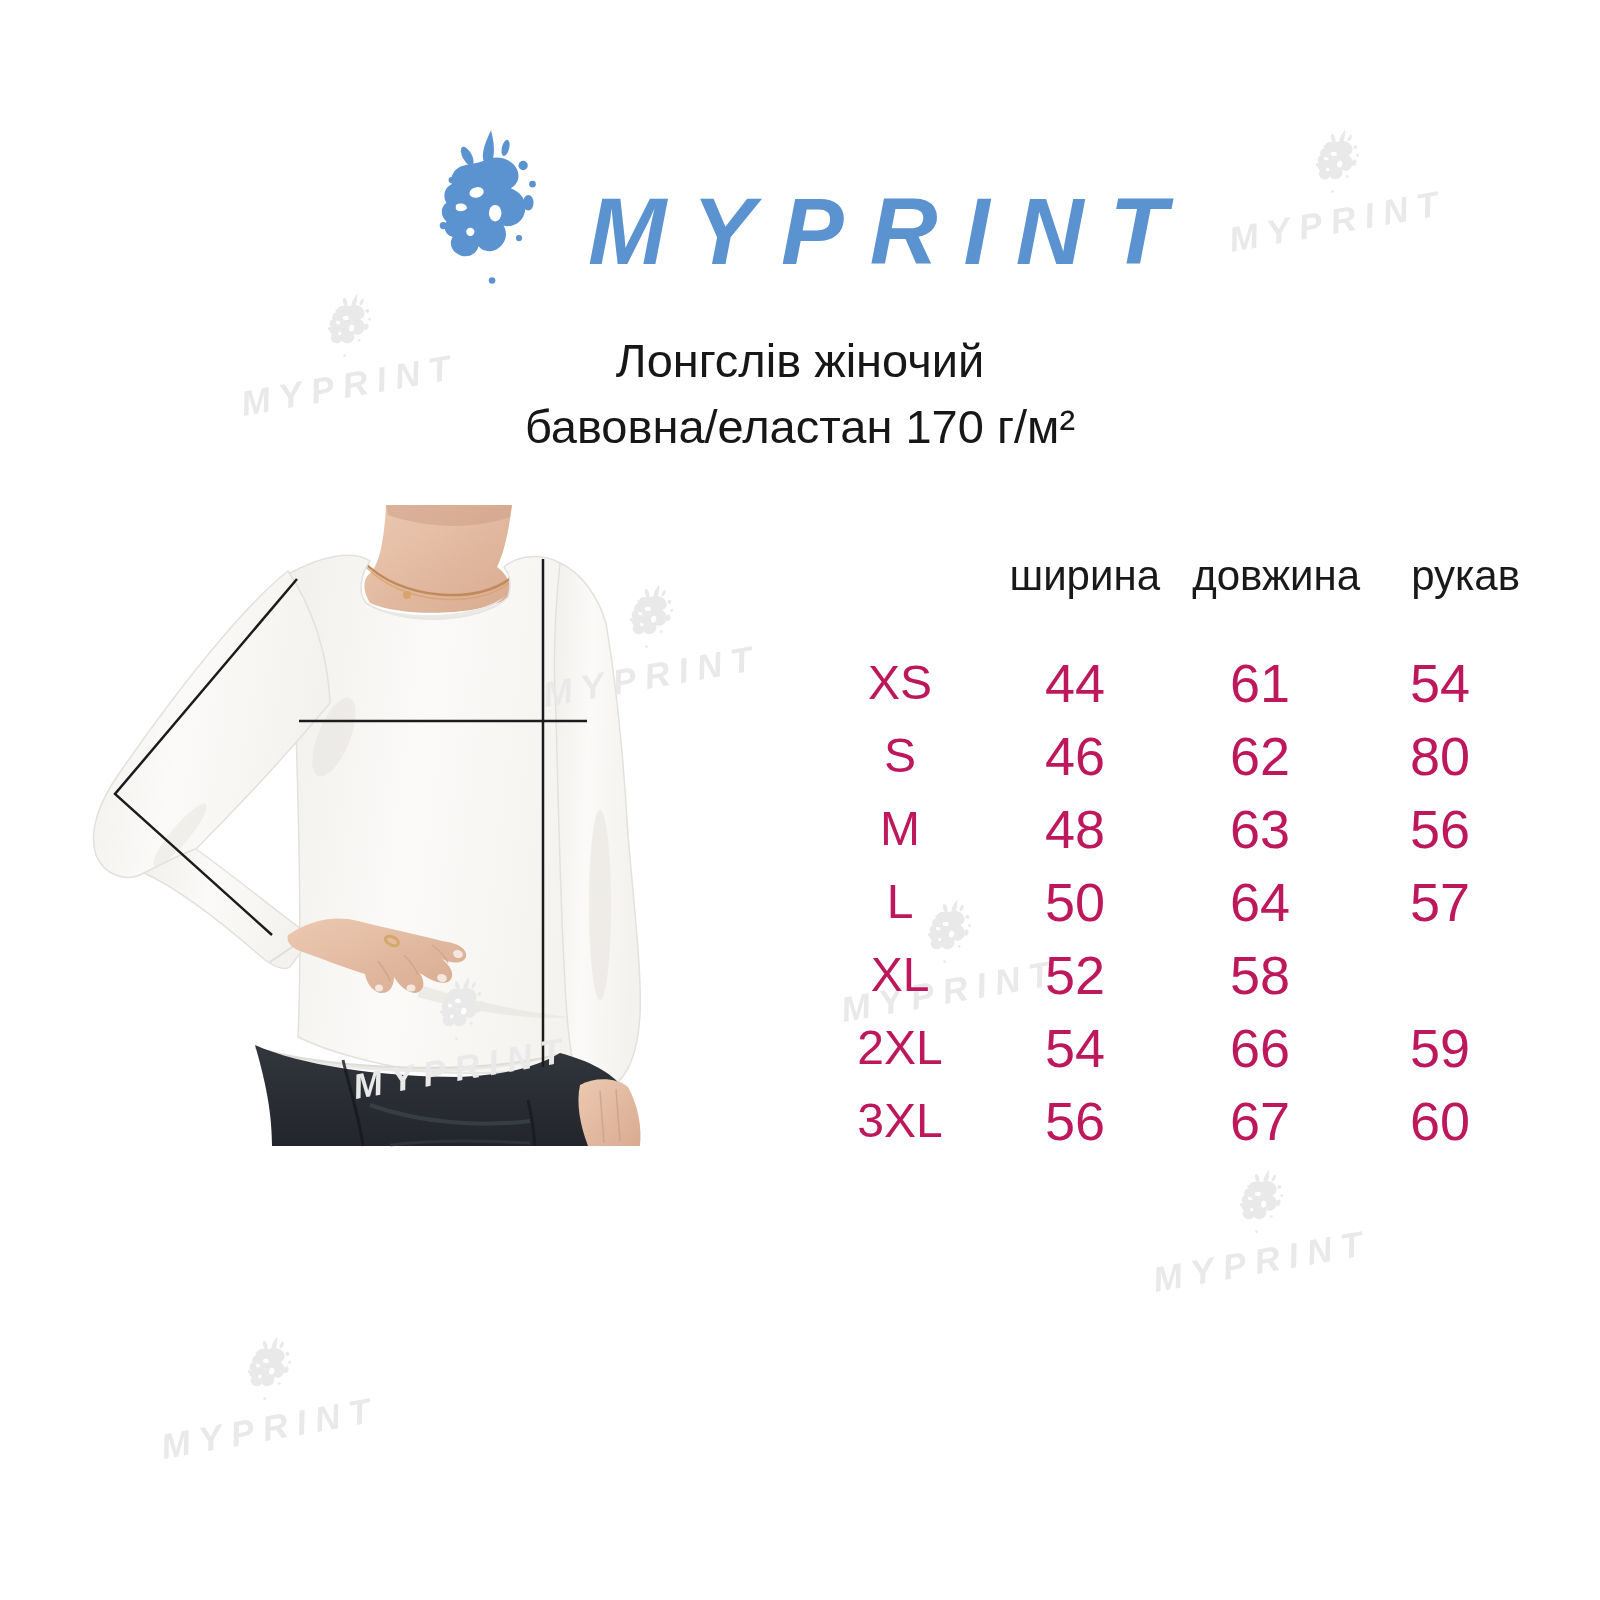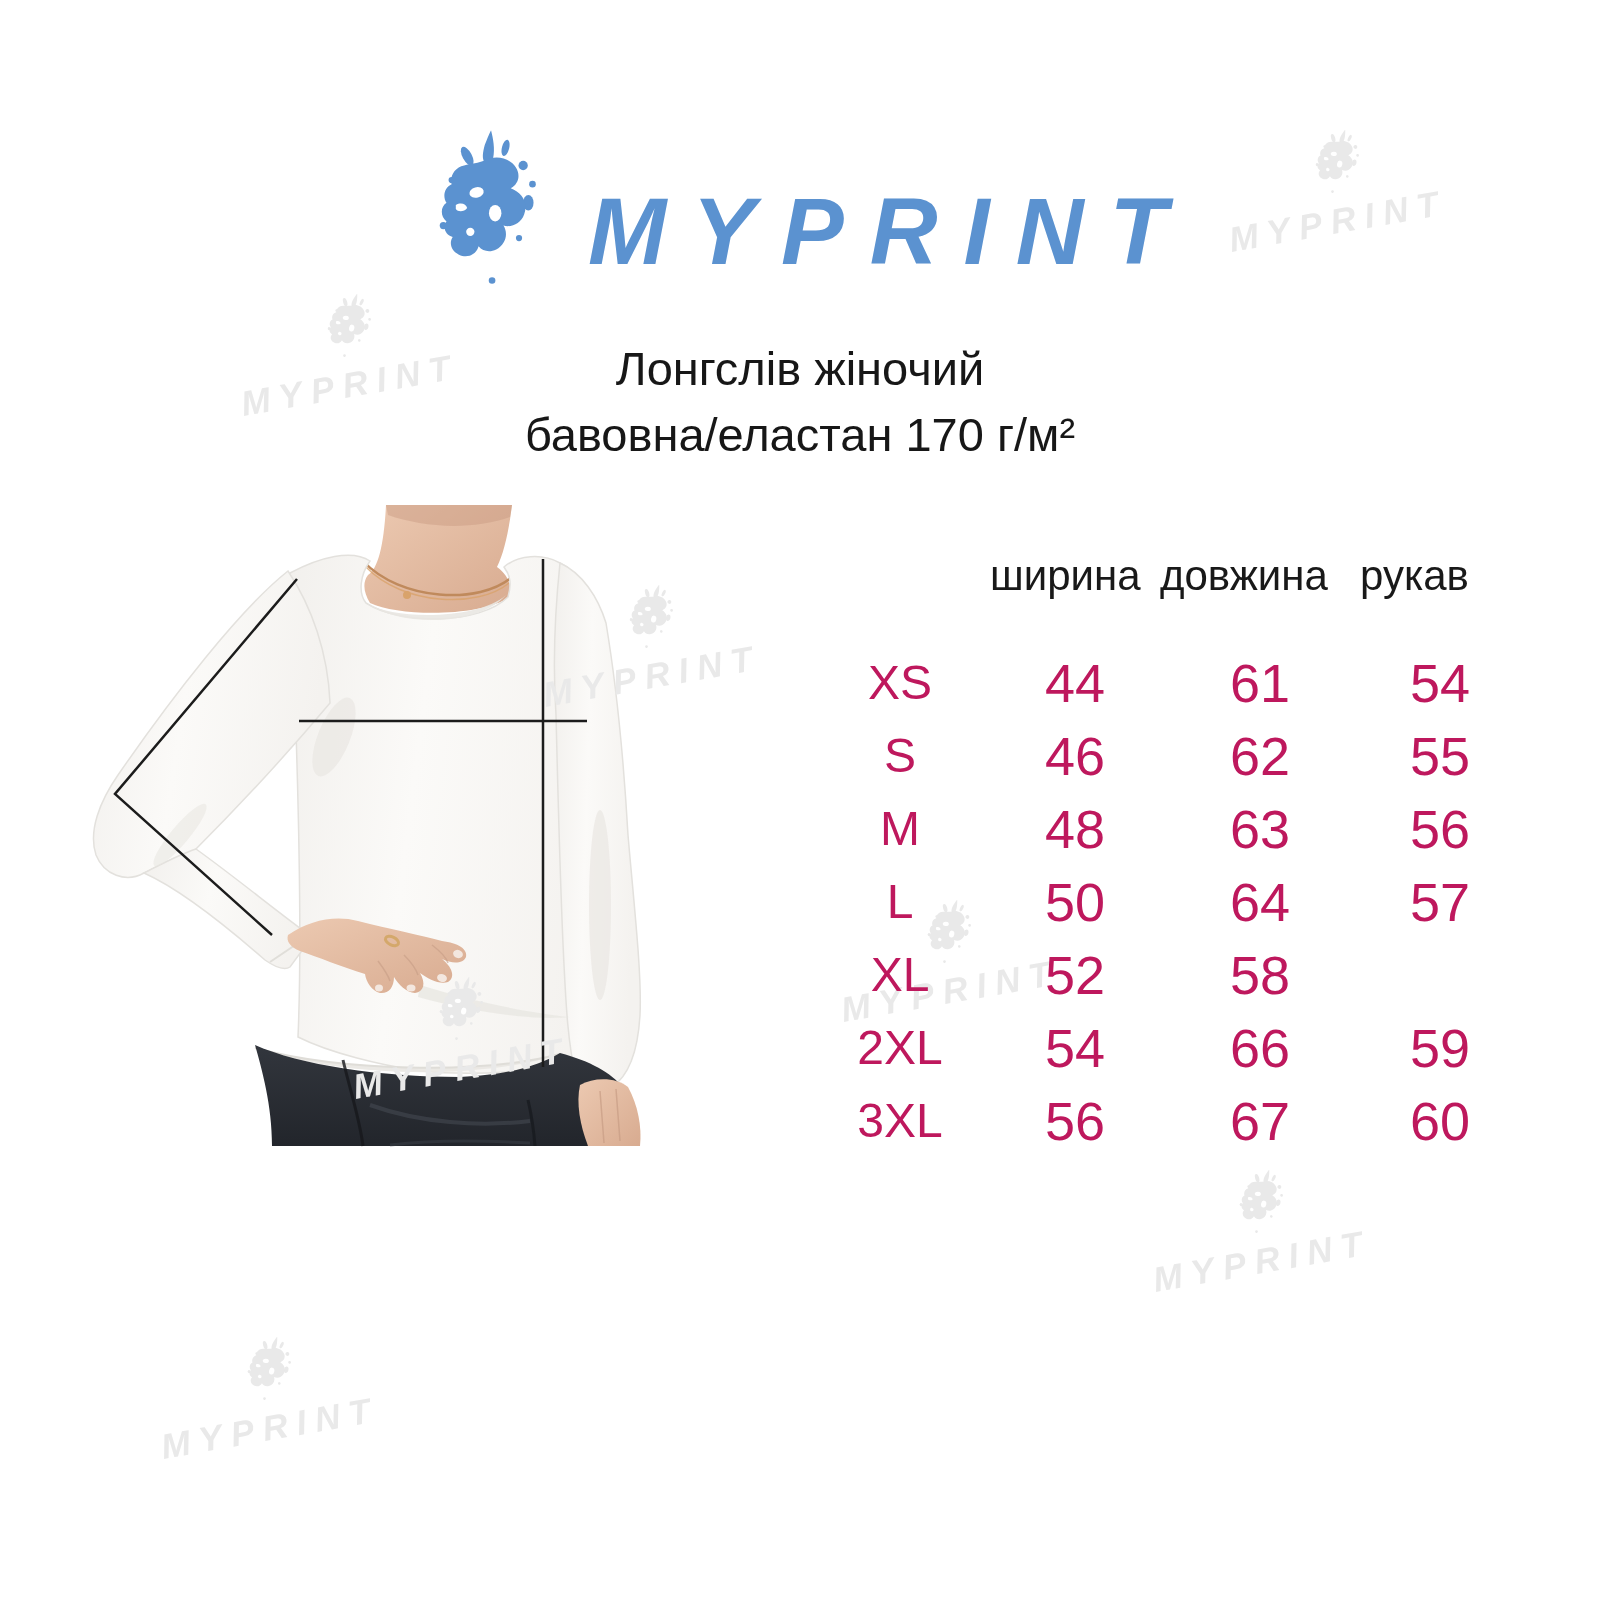--- a/index.html
+++ b/index.html
@@ -9,26 +9,26 @@
     font-family:"Liberation Sans", sans-serif;
   }
   
   .logo-splash{position:absolute;left:433px;top:124px;width:114px;height:168px;fill:#5b92d0;z-index:3;}
   .logo-text{
     position:absolute;left:588px;top:178px;z-index:3;
     font-size:94px;font-weight:bold;font-style:italic;
     letter-spacing:26px;color:#5b92d0;white-space:nowrap;
   }
   
-  .title-block{position:absolute;left:0;top:336px;width:1600px;text-align:center;z-index:3;}
+  .title-block{position:absolute;left:0;top:328px;width:1600px;text-align:center;z-index:3;}
   .title-line{font-size:47px;line-height:66px;color:#171717;}
   
   .size-table{position:absolute;left:810px;top:552px;width:710px;z-index:3;}
   .tbl-head{display:grid;grid-template-columns:180px 170px 200px 160px;height:46px;align-items:center;}
-  .tbl-head .hcell{font-size:42px;text-align:left;color:#191919;}
+  .tbl-head .hcell{font-size:42px;text-align:right;color:#191919;}
   .tbl-body{margin-top:48px;}
   .trow{display:grid;grid-template-columns:180px 170px 200px 160px;height:73px;align-items:center;}
   .trow .cell{font-size:54px;text-align:center;color:#be185d;}
   .trow .size-cell{font-size:48px;}
   
   .footnote{position:absolute;left:50px;top:1502px;font-size:30px;color:#1d1d1d;z-index:3;}
   
   .wm{position:absolute;width:230px;z-index:2;text-align:center;}
   .wm-splash{display:block;margin:0 auto;width:48px;height:67px;fill:#e9e9e9;transform:rotate(12deg);}
   .wm-text{
@@ -207,21 +207,21 @@
       <div class="trow">
         <div class="cell size-cell">XS</div>
         <div class="cell">44</div>
         <div class="cell">61</div>
         <div class="cell">54</div>
       </div>
       <div class="trow">
         <div class="cell size-cell">S</div>
         <div class="cell">46</div>
         <div class="cell">62</div>
-        <div class="cell">55</div>
+        <div class="cell">80</div>
       </div>
       <div class="trow">
         <div class="cell size-cell">M</div>
         <div class="cell">48</div>
         <div class="cell">63</div>
         <div class="cell">56</div>
       </div>
       <div class="trow">
         <div class="cell size-cell">L</div>
         <div class="cell">50</div>

